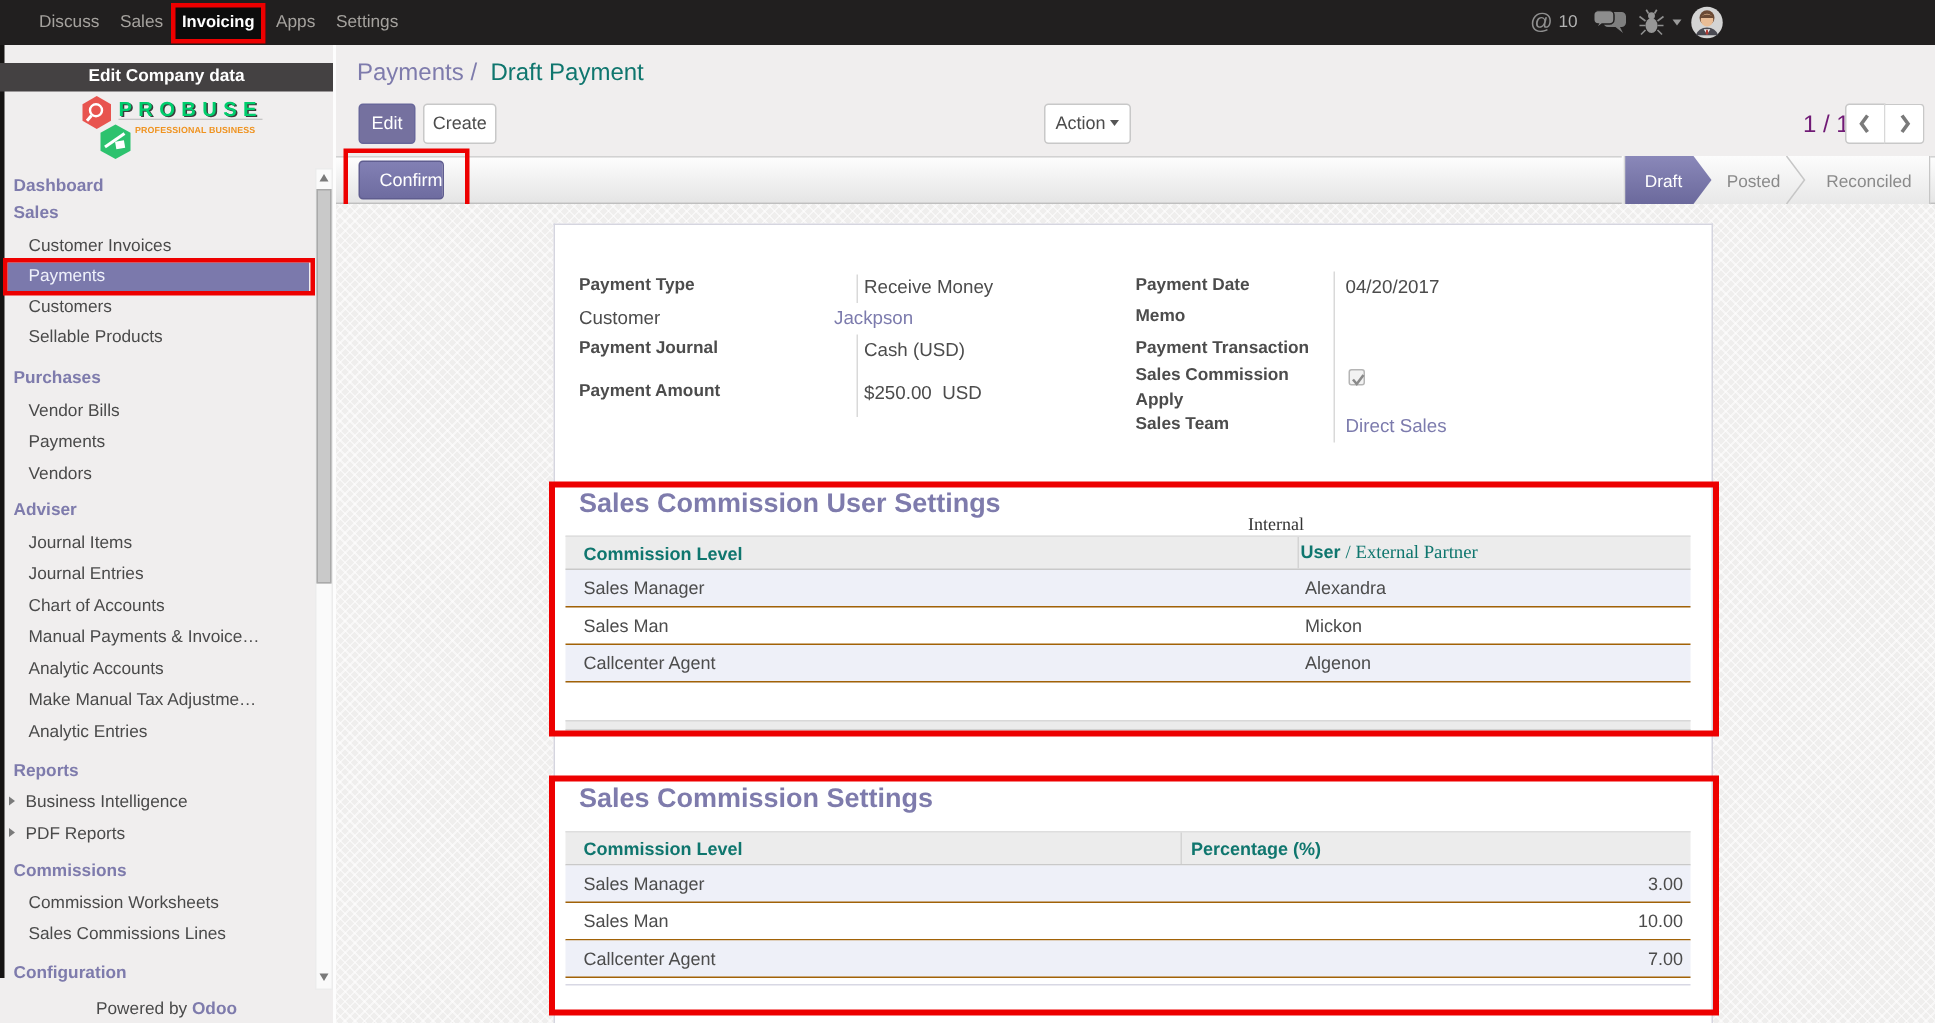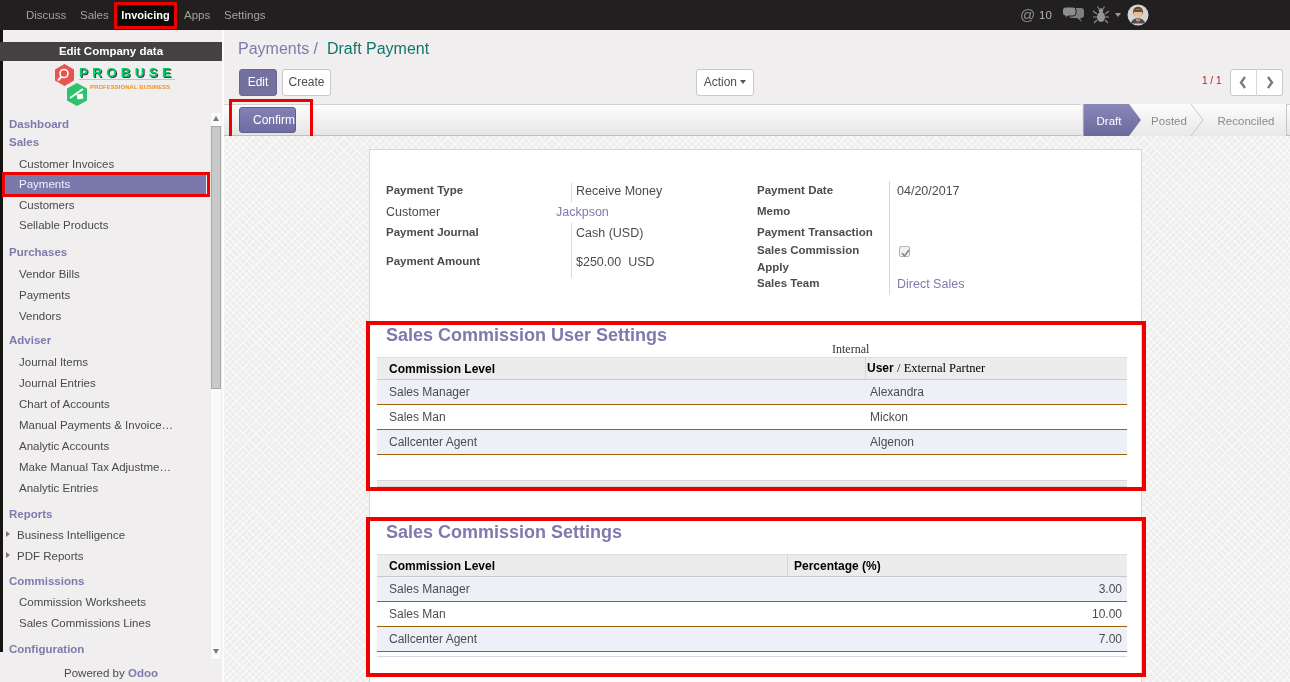--- a/index.html
+++ b/index.html
@@ -37,21 +37,21 @@
 .lbl{position:absolute;font-size:11.5px;font-weight:bold;color:#4c4c4c;white-space:nowrap}
 .val{position:absolute;font-size:12.5px;color:#4c4c4c;white-space:nowrap}
 .lnk{color:#7c7bad}
 .vsep{position:absolute;width:1px;background:#d9d9d9}
 .title{position:absolute;font-size:18px;font-weight:bold;color:#7e7bac;white-space:nowrap}
 
 .thead{position:absolute;background:#ececec;border-bottom:1px solid #c9c9c9;border-top:1px solid #dedede}
 .trow{position:absolute;border-bottom:1px solid #a16207}
 .stripe{background:#eef0f8}
 .tc{position:absolute;font-size:12px;color:#4c4c4c;white-space:nowrap}
-.hc{position:absolute;font-size:12px;font-weight:bold;color:#000000;white-space:nowrap}
+.hc{position:absolute;font-size:12px;font-weight:bold;color:#0f766e;white-space:nowrap}
 .serif{font-family:"Liberation Serif",serif;font-weight:normal;font-size:12px}
 #chk{left:899px;top:246px;width:11px;height:11px;background:#f2f2f2;border:1px solid #b5b5b5;border-radius:2px}
 </style></head>
 <body>
 
 <div id="topbar" class="abs">
   <span class="mi" style="left:26px">Discuss</span>
   <span class="mi" style="left:80px">Sales</span>
   <span class="mi" style="left:184px">Apps</span>
   <span class="mi" style="left:224px">Settings</span>
@@ -134,21 +134,21 @@
 <div id="sbtrack" class="abs"></div>
 <div id="sbthumb" class="abs"></div>
 <div class="sarr" style="left:213px;top:116px;border-bottom:5px solid #7a7a7a;border-left:3.5px solid transparent;border-right:3.5px solid transparent"></div>
 <div class="sarr" style="left:213px;top:649px;border-top:5px solid #7a7a7a;border-left:3.5px solid transparent;border-right:3.5px solid transparent"></div>
 <div id="whiteline" class="abs"></div>
 
 <div id="crumb" class="abs">Payments /&nbsp; <span class="g">Draft Payment</span></div>
 <div class="btn p abs" style="left:239px;top:69px;width:38px">Edit</div>
 <div class="btn w abs" style="left:282px;top:69px;width:49px">Create</div>
 <div class="btn w abs" style="left:696px;top:69px;width:58px">Action <span style="display:inline-block;vertical-align:2px;width:0;height:0;border-top:4px solid #555;border-left:3.5px solid transparent;border-right:3.5px solid transparent"></span></div>
-<div class="abs" style="left:1202px;top:75px;font-size:10px;color:#b91c1c">1 / 1</div>
+<div class="abs" style="left:1202px;top:75px;font-size:16px;color:#701a75">1 / 1</div>
 <div class="abs" style="left:1230px;top:69px;width:27px;height:27px;background:#fff;border:1px solid #c8c8c8;border-radius:3px 0 0 3px">
   <svg width="25" height="25" viewBox="0 0 25 25">
       <polyline points="14,7 10,12.5 14,18" fill="none" stroke="#7a7a7a" stroke-width="2.4"></polyline>
     </svg>
 </div>
 <div class="abs" style="left:1256px;top:69px;width:27px;height:27px;background:#fff;border:1px solid #c8c8c8;border-left:1px solid #d8d8d8;border-radius:0 3px 3px 0">
   <svg width="25" height="25" viewBox="0 0 25 25">
       <polyline points="11,7 15,12.5 11,18" fill="none" stroke="#7a7a7a" stroke-width="2.4"></polyline>
     </svg>
 </div>

